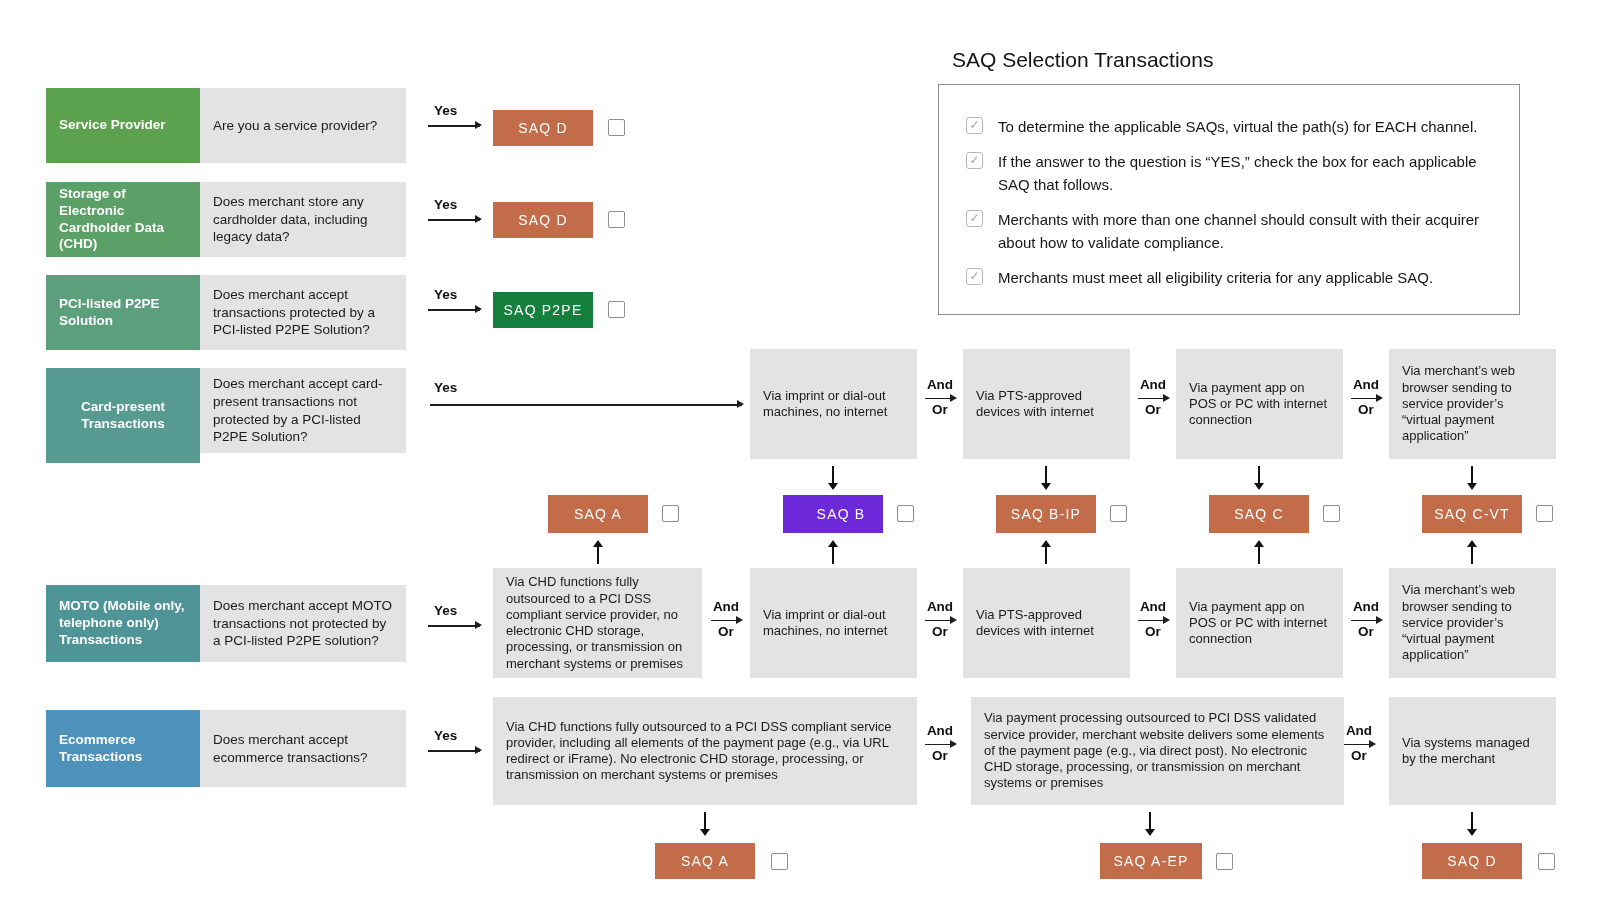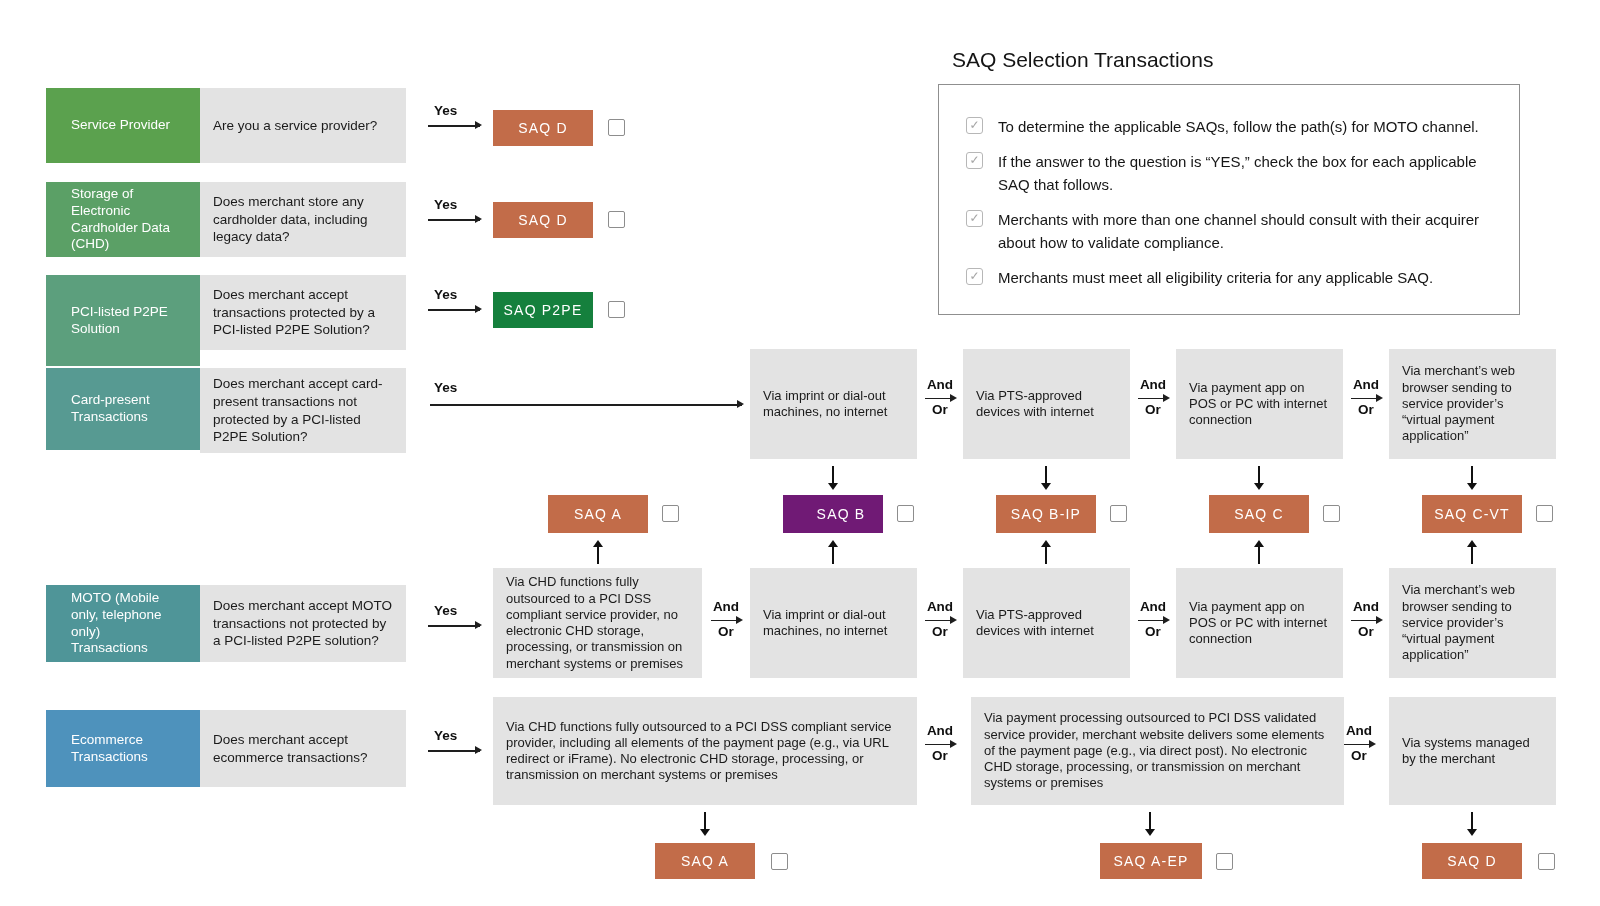--- a/index.html
+++ b/index.html
@@ -1,19 +1,19 @@
 <!DOCTYPE html>
 <html><head>
 <meta charset="utf-8">
 <style>
   html,body{margin:0;padding:0;background:#fff;font-family:"Liberation Sans",sans-serif;}
   #canvas{position:relative;width:1600px;height:906px;background:#fff;overflow:hidden;}
   .abs{position:absolute;box-sizing:border-box;}
   .page-title{font-size:31px;font-weight:600;letter-spacing:-0.3px;color:#141414;white-space:nowrap;}
-  .rowlabel{display:flex;align-items:center;padding:8px 25px;color:#fff;font-weight:400;font-size:13.5px;line-height:1.25;}
+  .rowlabel{display:flex;align-items:center;padding:8px 13px;color:#fff;font-weight:700;font-size:13.5px;line-height:1.25;}
   .gbox{background:#E3E3E3;display:flex;align-items:center;padding:8px 13px;font-size:13.5px;line-height:1.32;color:#1b1b1b;}
   .tight{font-size:13px;line-height:1.25;padding:6px 13px;}
   .saqbtn{background:#C26C49;color:#fff;display:flex;align-items:center;justify-content:center;font-size:14px;font-weight:500;letter-spacing:1.2px;white-space:nowrap;}
   .cbx{background:#fff;border:1.5px solid #8d8d8d;border-radius:2px;width:17px;height:17px;}
   .yeslbl{font-weight:700;font-size:13.5px;color:#0f0f0f;}
   .arr-h{background:#1e1e1e;height:1.6px;}
   .arr-h::after{content:"";position:absolute;right:-2px;top:-3.9px;width:0;height:0;border-left:7px solid #1e1e1e;border-top:4.6px solid transparent;border-bottom:4.6px solid transparent;}
   .arr-v{width:1.7px;background:#111;}
   .arr-v.down::after{content:"";position:absolute;left:-4.2px;bottom:-6.5px;width:0;height:0;border-top:7.5px solid #111;border-left:5px solid transparent;border-right:5px solid transparent;}
   .arr-v.up::before{content:"";position:absolute;left:-4.2px;top:-6.5px;width:0;height:0;border-bottom:7.5px solid #111;border-left:5px solid transparent;border-right:5px solid transparent;}
@@ -28,21 +28,21 @@
 </head>
 <body>
 
 <div id="canvas">
 
 
   <div class="abs instr-title" style="left:952px;top:48px;">SAQ Selection Transactions</div>
   <div class="abs instr-panel" style="left:938px;top:84px;width:582px;height:231px;">
     <div class="instr-item">
       <span class="icbx">✓</span>
-      <span>To determine the applicable SAQs, follow the path(s) for MOTO channel.</span>
+      <span>To determine the applicable SAQs, virtual the path(s) for EACH channel.</span>
     </div>
     <div class="instr-item">
       <span class="icbx">✓</span>
       <span>If the answer to the question is “YES,” check the box for each applicable SAQ that follows.</span>
     </div>
     <div class="instr-item">
       <span class="icbx">✓</span>
       <span>Merchants with more than one channel should consult with their acquirer about how to validate compliance.</span>
     </div>
     <div class="instr-item">
@@ -50,24 +50,24 @@
       <span>Merchants must meet all eligibility criteria for any applicable SAQ.</span>
     </div>
   </div>
 
   <div class="abs rowlabel" style="left: 46px; top: 88px; width: 154px; height: 75px; background: rgb(91, 161, 78);">Service Provider</div>
   <div class="abs gbox" style="left: 200px; top: 88px; width: 206px; height: 75px; background: rgb(227, 227, 227);">Are you a service provider?</div>
 
   <div class="abs rowlabel" style="left: 46px; top: 182px; width: 154px; height: 75px; background: rgb(91, 160, 102);">Storage of Electronic Cardholder Data (CHD)</div>
   <div class="abs gbox" style="left: 200px; top: 182px; width: 206px; height: 75px; background: rgb(227, 227, 227);">Does merchant store any cardholder data, including legacy data?</div>
 
-  <div class="abs rowlabel" style="left: 46px; top: 275px; width: 154px; height: 91px; background: rgb(92, 159, 125);">PCI-listed P2PE Solution</div>
+  <div class="abs rowlabel" style="left: 46px; top: 275px; width: 154px; height: 75px; background: rgb(92, 159, 125);">PCI-listed P2PE Solution</div>
   <div class="abs gbox" style="left: 200px; top: 275px; width: 206px; height: 75px; background: rgb(227, 227, 227);">Does merchant accept transactions protected by a PCI-listed P2PE Solution?</div>
 
-  <div class="abs rowlabel" style="left: 46px; top: 368px; width: 154px; height: 82px; background: rgb(87, 154, 146);">Card-present Transactions</div>
+  <div class="abs rowlabel" style="left: 46px; top: 368px; width: 154px; height: 95px; background: rgb(87, 154, 146); text-align: center;">Card-present Transactions</div>
   <div class="abs gbox" style="left: 200px; top: 368px; width: 206px; height: 85px; background: rgb(227, 227, 227);">Does merchant accept card-present transactions not protected by a PCI-listed P2PE Solution?</div>
 
   <div class="abs rowlabel" style="left: 46px; top: 585px; width: 154px; height: 77px; background: rgb(79, 149, 152);">MOTO (Mobile only, telephone only) Transactions</div>
   <div class="abs gbox" style="left: 200px; top: 585px; width: 206px; height: 77px; background: rgb(227, 227, 227);">Does merchant accept MOTO transactions not protected by a PCI-listed P2PE solution?</div>
 
   <div class="abs rowlabel" style="left: 46px; top: 710px; width: 154px; height: 77px; background: rgb(78, 146, 188);">Ecommerce Transactions</div>
   <div class="abs gbox" style="left: 200px; top: 710px; width: 206px; height: 77px; background: rgb(227, 227, 227);">Does merchant accept ecommerce transactions?</div>
 
   <div class="abs yeslbl" style="left:434px;top:103px;">Yes</div>
   <div class="abs arr-h" style="left:428px;top:125px;width:52px;"></div>
@@ -118,21 +118,21 @@
   </div>
 
   <div class="abs arr-v down" style="left:832px;top:466px;height:17px;"></div>
   <div class="abs arr-v down" style="left:1045px;top:466px;height:17px;"></div>
   <div class="abs arr-v down" style="left:1258px;top:466px;height:17px;"></div>
   <div class="abs arr-v down" style="left:1471px;top:466px;height:17px;"></div>
 
   <div class="abs saqbtn" style="left: 548px; top: 495px; width: 100px; height: 38px; background: rgb(194, 108, 73);">SAQ A</div>
   <div class="abs cbx" style="left:662px;top:505px;"></div>
 
-  <div class="abs saqbtn" style="left: 783px; top: 495px; width: 100px; height: 38px; background: #701a75; padding-left: 16px;">SAQ B</div>
+  <div class="abs saqbtn" style="left: 783px; top: 495px; width: 100px; height: 38px; background: #6d28d9; padding-left: 16px;">SAQ B</div>
   <div class="abs cbx" style="left:897px;top:505px;"></div>
 
   <div class="abs saqbtn" style="left: 996px; top: 495px; width: 100px; height: 38px; background: rgb(194, 108, 73);">SAQ B-IP</div>
   <div class="abs cbx" style="left:1110px;top:505px;"></div>
 
   <div class="abs saqbtn" style="left: 1209px; top: 495px; width: 100px; height: 38px; background: rgb(194, 108, 73);">SAQ C</div>
   <div class="abs cbx" style="left:1323px;top:505px;"></div>
 
   <div class="abs saqbtn" style="left: 1422px; top: 495px; width: 100px; height: 38px; background: rgb(194, 108, 73);">SAQ C-VT</div>
   <div class="abs cbx" style="left:1536px;top:505px;"></div>

